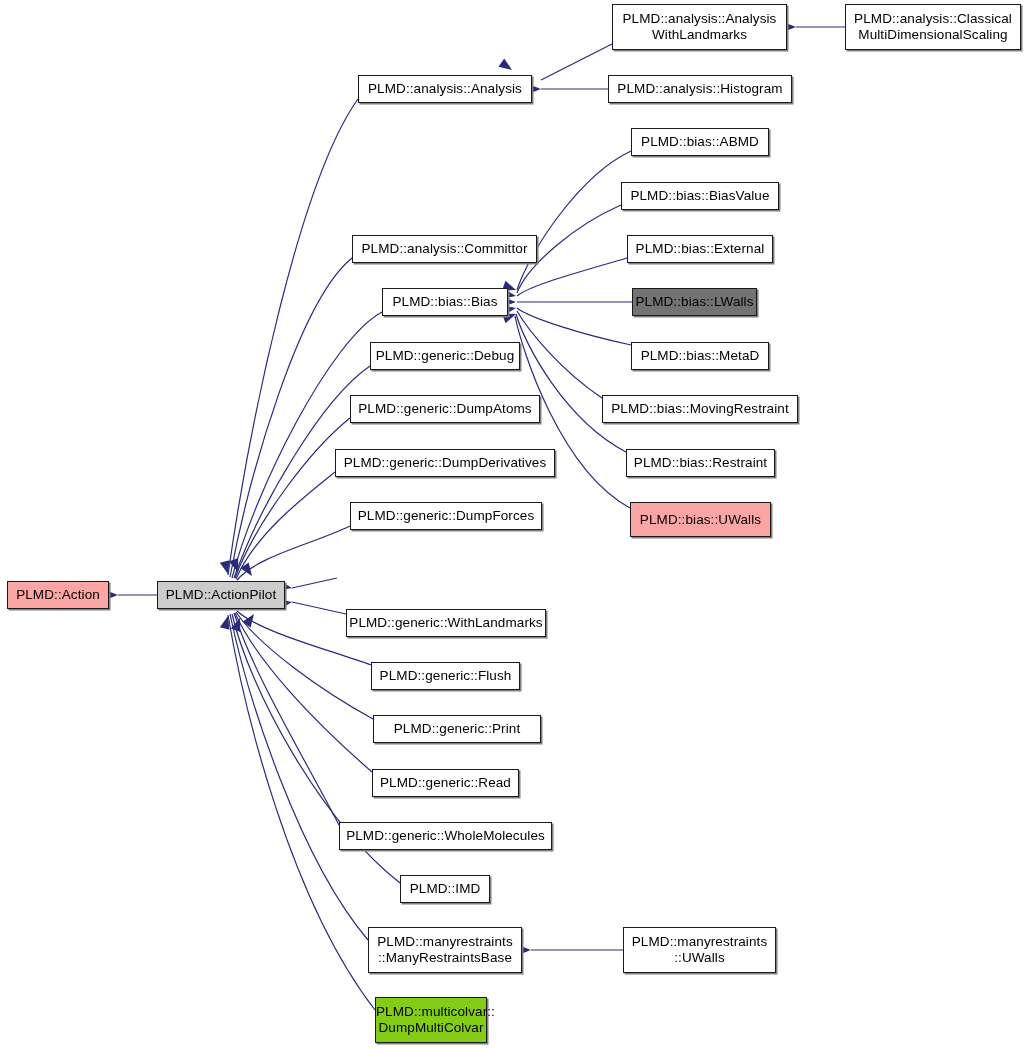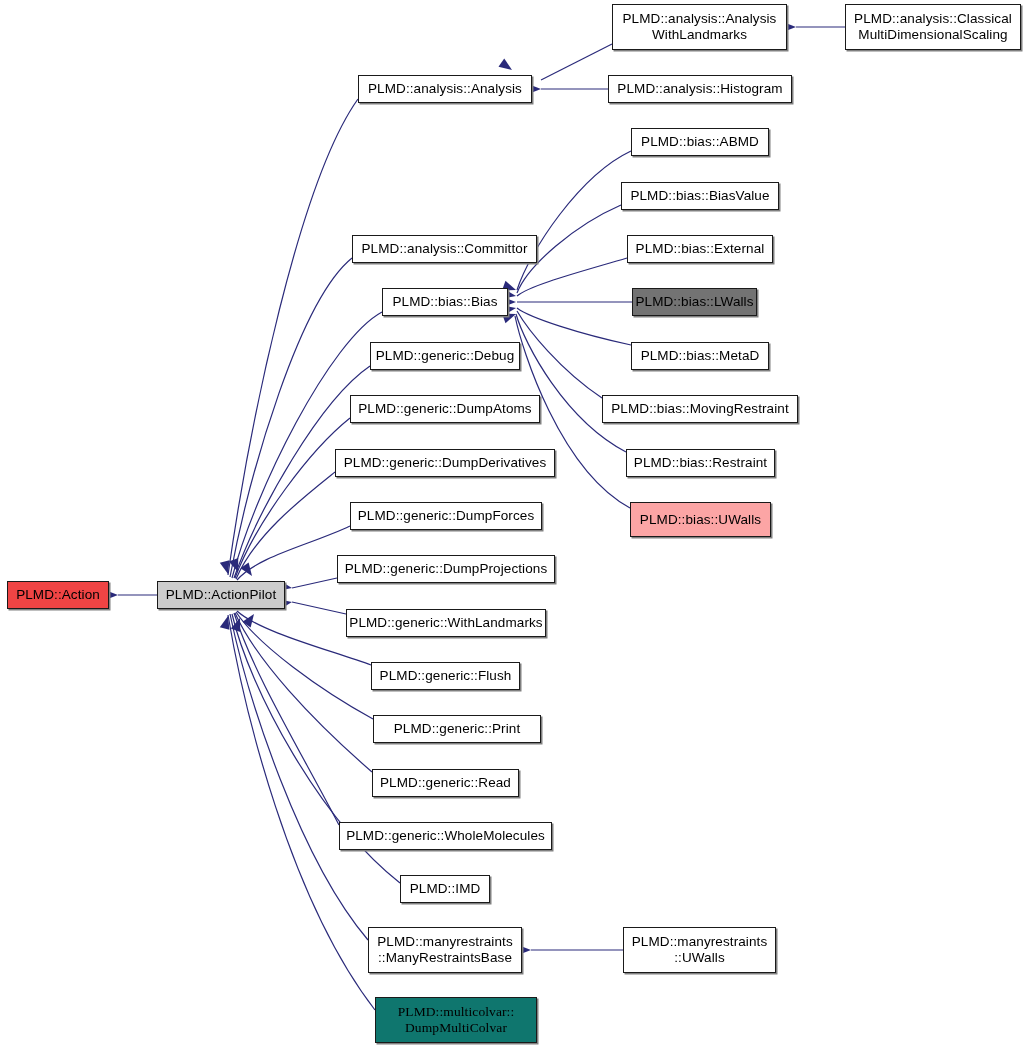--- a/index.html
+++ b/index.html
@@ -98,21 +98,21 @@
       <polygon points="0,0 13,-5 13,5" fill="#2a2a7a" transform="translate(516,314) rotate(160)"></polygon>
       <polygon points="0,0 13,-5 13,5" fill="#2a2a7a" transform="translate(228,574) rotate(255)"></polygon>
       <polygon points="0,0 13,-5 13,5" fill="#2a2a7a" transform="translate(238,572) rotate(250)"></polygon>
       <polygon points="0,0 13,-5 13,5" fill="#2a2a7a" transform="translate(252,576) rotate(235)"></polygon>
       <polygon points="0,0 13,-5 13,5" fill="#2a2a7a" transform="translate(292,588) rotate(190)"></polygon>
       <polygon points="0,0 13,-5 13,5" fill="#2a2a7a" transform="translate(292,602) rotate(170)"></polygon>
       <polygon points="0,0 13,-5 13,5" fill="#2a2a7a" transform="translate(228,616) rotate(105)"></polygon>
       <polygon points="0,0 13,-5 13,5" fill="#2a2a7a" transform="translate(240,618) rotate(110)"></polygon>
       <polygon points="0,0 13,-5 13,5" fill="#2a2a7a" transform="translate(254,614) rotate(125)"></polygon>
     </svg>
-<div class="node" style="left: 7px; top: 581px; width: 102px; height: 28px; border-color: rgb(26, 26, 26); background: #ef4444; box-shadow: rgb(128, 128, 128) 1.5px 1.5px 0px 0px;"><span class="label">PLMD::Action</span></div>
+<div class="node" style="left: 7px; top: 581px; width: 102px; height: 28px; border-color: rgb(26, 26, 26); background: #fca5a5; box-shadow: rgb(128, 128, 128) 1.5px 1.5px 0px 0px;"><span class="label">PLMD::Action</span></div>
     <div class="node root" style="left: 157px; top: 581px; width: 128px; height: 28px; border-color: rgb(26, 26, 26); background: rgb(204, 204, 204); box-shadow: rgb(128, 128, 128) 1.5px 1.5px 0px 0px;"><span class="label">PLMD::ActionPilot</span></div>
     <div class="node" style="left: 358px; top: 75px; width: 174px; height: 28px; border-color: rgb(26, 26, 26); background: rgb(255, 255, 255); box-shadow: rgb(128, 128, 128) 1.5px 1.5px 0px 0px;"><span class="label">PLMD::analysis::Analysis</span></div>
     <div class="node" style="left: 612px; top: 4px; width: 175px; height: 46px; border-color: rgb(26, 26, 26); background: rgb(255, 255, 255); box-shadow: rgb(128, 128, 128) 1.5px 1.5px 0px 0px;"><span class="label">PLMD::analysis::Analysis
 WithLandmarks</span></div>
     <div class="node" style="left: 845px; top: 4px; width: 176px; height: 46px; border-color: rgb(26, 26, 26); background: rgb(255, 255, 255); box-shadow: rgb(128, 128, 128) 1.5px 1.5px 0px 0px;"><span class="label">PLMD::analysis::Classical
 MultiDimensionalScaling</span></div>
     <div class="node" style="left: 608px; top: 75px; width: 184px; height: 28px; border-color: rgb(26, 26, 26); background: rgb(255, 255, 255); box-shadow: rgb(128, 128, 128) 1.5px 1.5px 0px 0px;"><span class="label">PLMD::analysis::Histogram</span></div>
     <div class="node" style="left: 352px; top: 235px; width: 185px; height: 28px; border-color: rgb(26, 26, 26); background: rgb(255, 255, 255); box-shadow: rgb(128, 128, 128) 1.5px 1.5px 0px 0px; align-items: center;"><span class="label">PLMD::analysis::Committor</span></div>
     <div class="node" style="left: 382px; top: 288px; width: 126px; height: 28px; border-color: rgb(26, 26, 26); background: rgb(255, 255, 255); box-shadow: rgb(128, 128, 128) 1.5px 1.5px 0px 0px;"><span class="label">PLMD::bias::Bias</span></div>
     <div class="node" style="left: 631px; top: 128px; width: 138px; height: 28px; border-color: rgb(26, 26, 26); background: rgb(255, 255, 255); box-shadow: rgb(128, 128, 128) 1.5px 1.5px 0px 0px;"><span class="label">PLMD::bias::ABMD</span></div>
@@ -120,26 +120,25 @@
     <div class="node" style="left: 627px; top: 235px; width: 146px; height: 28px; border-color: rgb(26, 26, 26); background: rgb(255, 255, 255); box-shadow: rgb(128, 128, 128) 1.5px 1.5px 0px 0px;"><span class="label">PLMD::bias::External</span></div>
     <div class="node" style="left: 632px; top: 288px; width: 125px; height: 28px; border-color: rgb(26, 26, 26); background: #737373; box-shadow: rgb(128, 128, 128) 1.5px 1.5px 0px 0px;"><span class="label">PLMD::bias::LWalls</span></div>
     <div class="node" style="left: 631px; top: 342px; width: 138px; height: 28px; border-color: rgb(26, 26, 26); background: rgb(255, 255, 255); box-shadow: rgb(128, 128, 128) 1.5px 1.5px 0px 0px;"><span class="label">PLMD::bias::MetaD</span></div>
     <div class="node" style="left: 602px; top: 395px; width: 196px; height: 28px; border-color: rgb(26, 26, 26); background: rgb(255, 255, 255); box-shadow: rgb(128, 128, 128) 1.5px 1.5px 0px 0px;"><span class="label">PLMD::bias::MovingRestraint</span></div>
     <div class="node" style="left: 626px; top: 449px; width: 149px; height: 28px; border-color: rgb(26, 26, 26); background: rgb(255, 255, 255); box-shadow: rgb(128, 128, 128) 1.5px 1.5px 0px 0px;"><span class="label">PLMD::bias::Restraint</span></div>
     <div class="node" style="left: 630px; top: 502px; width: 141px; height: 35px; border-color: rgb(26, 26, 26); background: #fca5a5; box-shadow: rgb(128, 128, 128) 1.5px 1.5px 0px 0px;"><span class="label">PLMD::bias::UWalls</span></div>
     <div class="node" style="left: 370px; top: 342px; width: 150px; height: 28px; border-color: rgb(26, 26, 26); background: rgb(255, 255, 255); box-shadow: rgb(128, 128, 128) 1.5px 1.5px 0px 0px;"><span class="label">PLMD::generic::Debug</span></div>
     <div class="node" style="left: 350px; top: 395px; width: 190px; height: 28px; border-color: rgb(26, 26, 26); background: rgb(255, 255, 255); box-shadow: rgb(128, 128, 128) 1.5px 1.5px 0px 0px;"><span class="label">PLMD::generic::DumpAtoms</span></div>
     <div class="node" style="left: 335px; top: 449px; width: 220px; height: 28px; border-color: rgb(26, 26, 26); background: rgb(255, 255, 255); box-shadow: rgb(128, 128, 128) 1.5px 1.5px 0px 0px;"><span class="label">PLMD::generic::DumpDerivatives</span></div>
     <div class="node" style="left: 350px; top: 502px; width: 192px; height: 28px; border-color: rgb(26, 26, 26); background: rgb(255, 255, 255); box-shadow: rgb(128, 128, 128) 1.5px 1.5px 0px 0px;"><span class="label">PLMD::generic::DumpForces</span></div>
-    <div class="node" style="left: 337px; top: 555px; width: 218px; height: 28px; border-color: rgb(26, 26, 26); background: rgb(255, 255, 255); box-shadow: rgb(128, 128, 128) 1.5px 1.5px 0px 0px;"><span class="label">PLMD::generic::DumpProjections</span></div>
     <div class="node" style="left: 346px; top: 609px; width: 200px; height: 28px; border-color: rgb(26, 26, 26); background: rgb(255, 255, 255); box-shadow: rgb(128, 128, 128) 1.5px 1.5px 0px 0px;"><span class="label">PLMD::generic::WithLandmarks</span></div>
     <div class="node" style="left: 371px; top: 662px; width: 149px; height: 28px; border-color: rgb(26, 26, 26); background: rgb(255, 255, 255); box-shadow: rgb(128, 128, 128) 1.5px 1.5px 0px 0px;"><span class="label">PLMD::generic::Flush</span></div>
     <div class="node" style="left: 373px; top: 715px; width: 168px; height: 28px; border-color: rgb(26, 26, 26); background: rgb(255, 255, 255); box-shadow: rgb(128, 128, 128) 1.5px 1.5px 0px 0px;"><span class="label">PLMD::generic::Print</span></div>
     <div class="node" style="left: 372px; top: 769px; width: 147px; height: 28px; border-color: rgb(26, 26, 26); background: rgb(255, 255, 255); box-shadow: rgb(128, 128, 128) 1.5px 1.5px 0px 0px;"><span class="label">PLMD::generic::Read</span></div>
     <div class="node" style="left: 339px; top: 822px; width: 213px; height: 28px; border-color: rgb(26, 26, 26); background: rgb(255, 255, 255); box-shadow: rgb(128, 128, 128) 1.5px 1.5px 0px 0px;"><span class="label">PLMD::generic::WholeMolecules</span></div>
     <div class="node" style="left: 400px; top: 875px; width: 90px; height: 28px; border-color: rgb(26, 26, 26); background: rgb(255, 255, 255); box-shadow: rgb(128, 128, 128) 1.5px 1.5px 0px 0px;"><span class="label">PLMD::IMD</span></div>
     <div class="node" style="left: 368px; top: 927px; width: 154px; height: 46px; border-color: rgb(26, 26, 26); background: rgb(255, 255, 255); box-shadow: rgb(128, 128, 128) 1.5px 1.5px 0px 0px;"><span class="label">PLMD::manyrestraints
 ::ManyRestraintsBase</span></div>
     <div class="node" style="left: 623px; top: 927px; width: 153px; height: 46px; border-color: rgb(26, 26, 26); background: rgb(255, 255, 255); box-shadow: rgb(128, 128, 128) 1.5px 1.5px 0px 0px;"><span class="label">PLMD::manyrestraints
 ::UWalls</span></div>
-    <div class="node" style="left: 375px; top: 997px; width: 162px; height: 46px; border-color: rgb(26, 26, 26); background: #0f766e; box-shadow: rgb(128, 128, 128) 1.5px 1.5px 0px 0px; font-family: Liberation Serif, serif;"><span class="label">PLMD::multicolvar::
+    <div class="node" style="left: 375px; top: 997px; width: 112px; height: 46px; border-color: rgb(26, 26, 26); background: #84cc16; box-shadow: rgb(128, 128, 128) 1.5px 1.5px 0px 0px;"><span class="label">PLMD::multicolvar::
 DumpMultiColvar</span></div>
   </div>
 
 </body></html>

